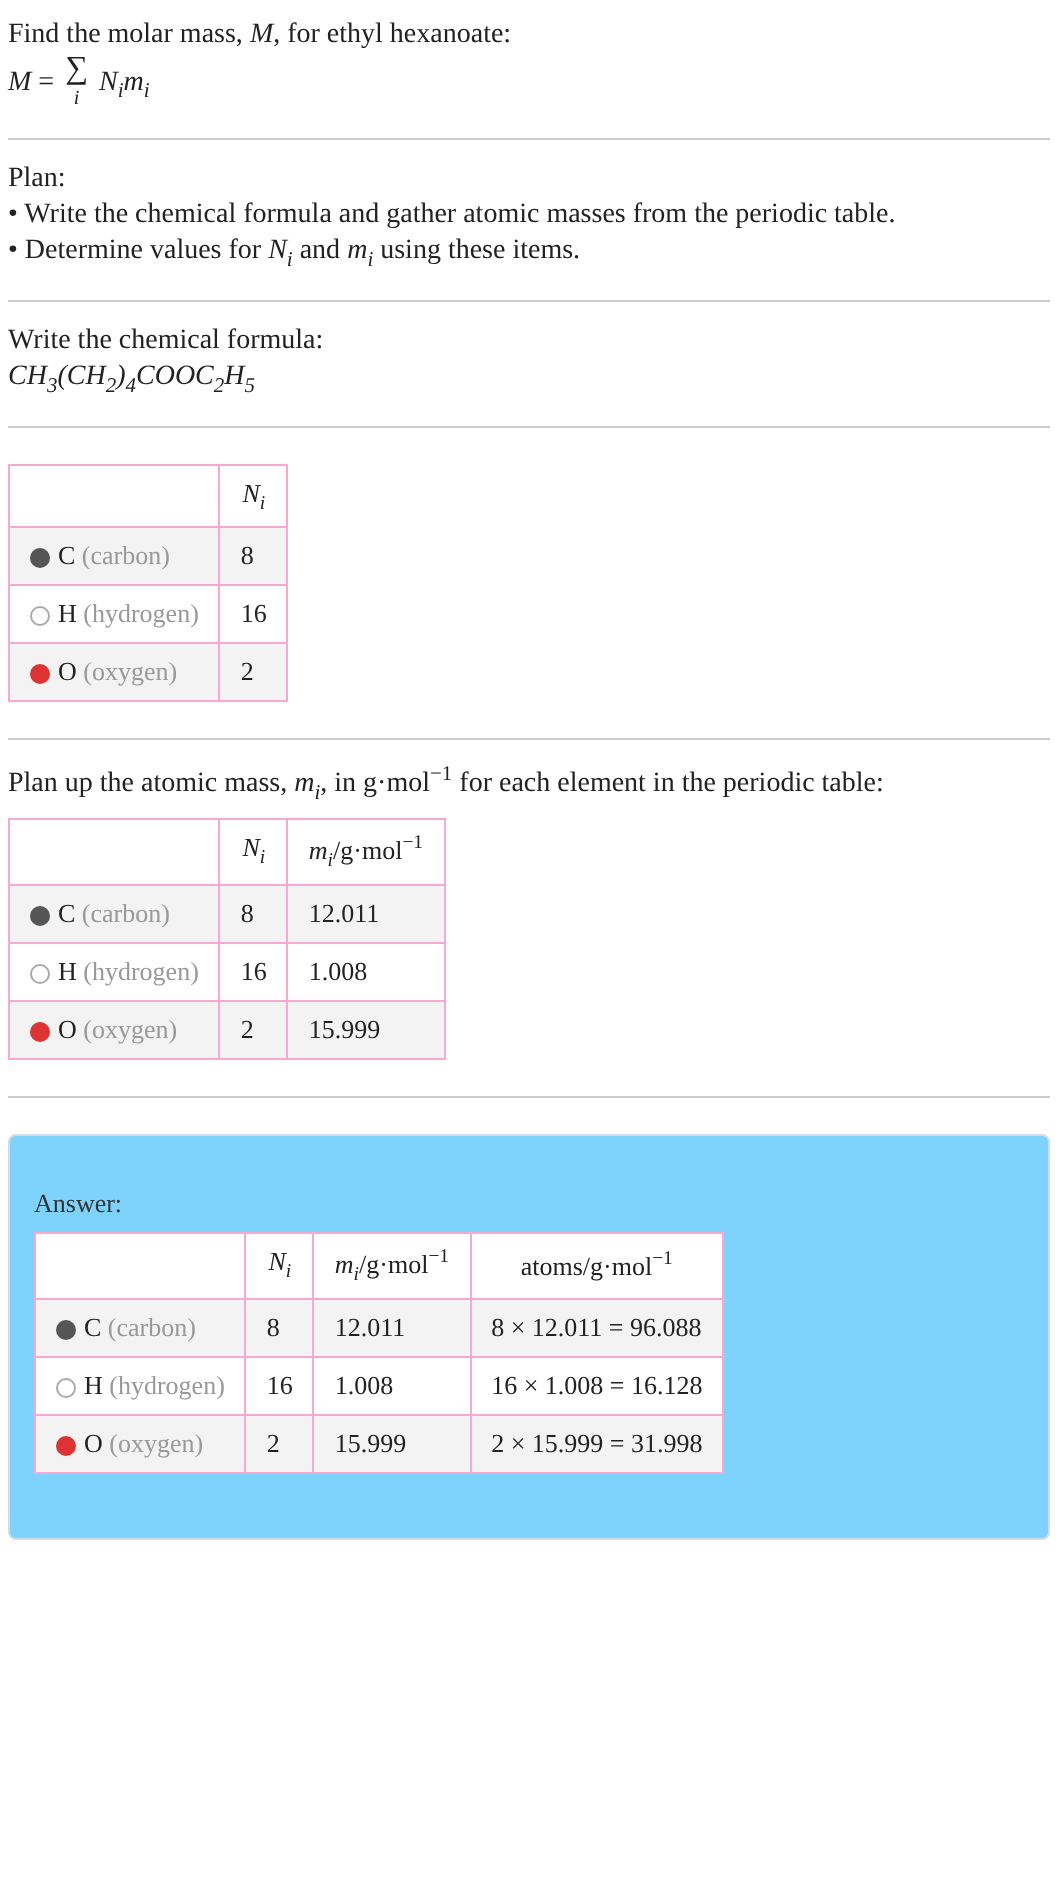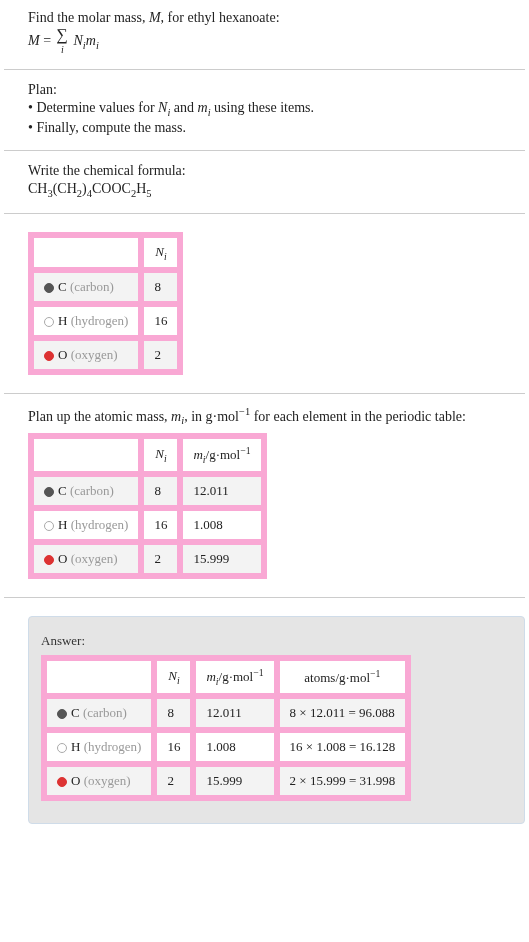--- a/index.html
+++ b/index.html
@@ -4,32 +4,32 @@
   <style>
     * { box-sizing: border-box; margin: 0; padding: 0; }
     body {
       font-family: Georgia, 'Times New Roman', serif;
       font-size: 14px;
       color: #222;
       background: #fff;
       width: 529px;
       padding: 4px;
     }
-    .section { padding: 4px 0; margin-left: 24px; }
+    .section { padding: 4px 0; }
     .divider { border-bottom: 1px solid #ccc; margin: 8px 0; }
     .formula-line { margin: 2px 0; }
     .sub { vertical-align: sub; font-size: 0.75em; }
     .sup { vertical-align: super; font-size: 0.75em; }
     .bullet { margin: 2px 0; }
     table {
       border-collapse: collapse;
       margin: 6px 0;
     }
     table.data th, table.data td {
-      border: 6px solid #f9a8d4;
+      border: 1px solid #f9a8d4;
       padding: 6px 10px;
       text-align: left;
       font-size: 13px;
     }
     table.data th {
       font-weight: normal;
       background: #fff;
       text-align: center;
     }
     table.data tr.alt td, table.data tr.alt th { background: #f3f3f3; }
@@ -40,31 +40,31 @@
       border-radius: 50%;
       margin-right: 4px;
       vertical-align: middle;
     }
     .swatch-c { background: #555; border: 1px solid #555; }
     .swatch-h { background: #fff; border: 1px solid #aaa; }
     .swatch-o { background: #d33; border: 1px solid #d33; }
     .elem-name { color: #999; }
     .num { text-align: right; }
     .answer-box {
-      background: #e5e5e5;
+      background: #7dd3fc;
       border: 1px solid #cfdce9;
       border-radius: 4px;
-      padding: 16px 12px;
+      padding: 26px 12px;
       margin-top: 6px;
     }
     .answer-label { font-size: 13px; color: #333; margin-bottom: 6px; }
     .answer-box table.data th, .answer-box table.data td { background: #fff; }
     .answer-box table.data tr.alt td, .answer-box table.data tr.alt th { background: #f3f3f3; }
     .final-line { margin-top: 10px; font-style: italic; font-size: 13px; }
-    .chem { font-family: Georgia, serif; }
+    .chem { font-family: Georgia, serif; font-style: italic; }
     .math-i { font-style: italic; font-family: Georgia, serif; }
     .sigma { font-size: 16px; }
     .sum-wrap { display:inline-block; text-align:center; vertical-align: middle; line-height: 0.9; margin: 0 2px; }
     .sum-top { font-size: 16px; }
     .sum-bot { font-size: 10px; font-style: italic; }
   </style>
 </head>
 <body>
 
 <div class="section">
@@ -74,24 +74,24 @@
   <div class="formula-line">
     <span class="math-i">M</span><span> = </span><span class="sum-wrap"><span class="sum-top sigma">∑</span><br><span class="sum-bot">i</span></span>
     <span class="math-i">N</span><span class="sub math-i">i</span><span class="math-i">m</span><span class="sub math-i">i</span>
   </div>
 </div>
 
 <div class="divider"></div>
 
 <div class="section">
   <div>Plan:</div>
+  <div class="bullet">• Write the chemical formula and gather atomic masses from the periodic table.</div>
   <div class="bullet">
     <span>• Determine values for </span><span class="math-i">N</span><span class="sub math-i">i</span><span> and </span><span class="math-i">m</span><span class="sub math-i">i</span><span> using these items.</span>
   </div>
-  <div class="bullet">• Finally, compute the mass.</div>
 </div>
 
 <div class="divider"></div>
 
 <div class="section">
   <div>Write the chemical formula:</div>
   <div class="chem formula-line">CH<span class="sub">3</span>(CH<span class="sub">2</span>)<span class="sub">4</span>COOC<span class="sub">2</span>H<span class="sub">5</span></div>
 </div>
 
 <div class="divider"></div>

